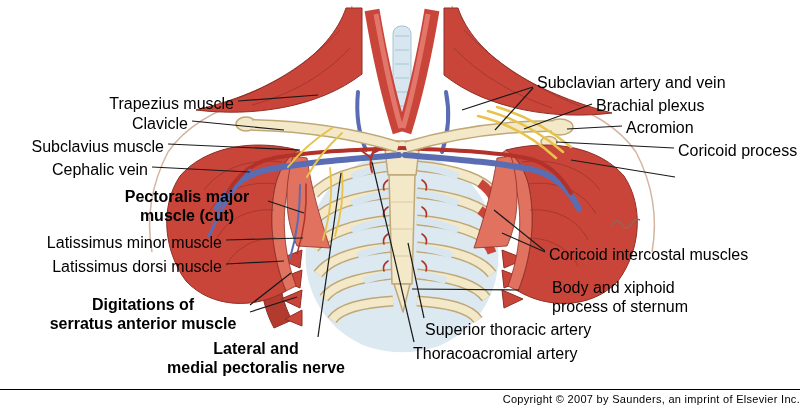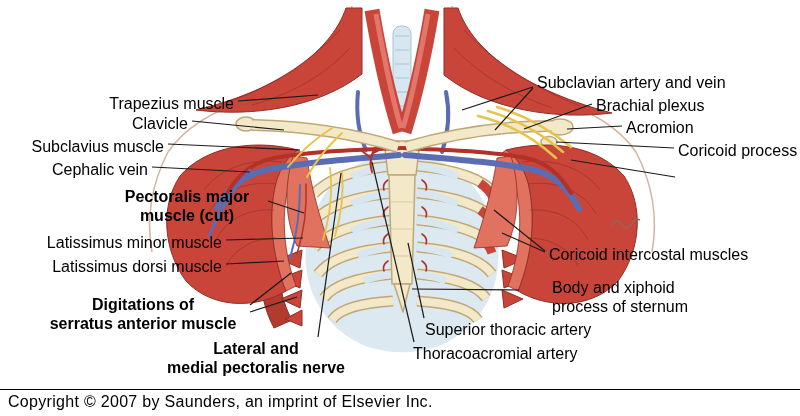--- a/index.html
+++ b/index.html
@@ -2,22 +2,22 @@
 <html style="--c-muscle: #c9453a; --c-muscle_light: #e0725f; --c-muscle_dark: #8e2f26; --c-bone: #f3e8c8; --c-bone_outline: #bfa878; --c-cartilage: #d7e6ef; --c-cartilage_outline: #a8c4d4; --c-vein: #5a6db3; --c-artery: #b23128; --c-nerve: #e8c34a; --c-leader_line: #1a1a1a; --c-background: #ffffff;"><head>
 <meta charset="utf-8">
 <style>
   html,body{margin:0;padding:0;background:#fff;}
   #stage{position:relative;width:800px;height:416px;background:#fff;overflow:hidden;
          font-family:"Liberation Sans",sans-serif;}
   .illustration{position:absolute;left:0;top:0;width:800px;height:416px;}
   .label{position:absolute;font-size:16px;line-height:19px;color:#000;white-space:pre-line;}
   .label.r{text-align:right;}
   .label.c{text-align:center;font-weight:bold;}
-  .copyright{position:absolute;left:8px;right:0;top:393px;text-align:left;
-             font-size:16px;letter-spacing:.3px;color:#000;}
+  .copyright{position:absolute;left:0;right:0;top:393px;text-align:right;
+             font-size:11px;letter-spacing:.3px;color:#000;}
   .footer-rule{position:absolute;left:0;right:0;top:389px;border-top:1px solid #000;height:0;}
   
   .mus{fill:var(--c-muscle,#c9453a);stroke:var(--c-muscle_dark,#8e2f26);stroke-width:1;}
   .mus2{fill:var(--c-muscle_light,#e0725f);stroke:var(--c-muscle_dark,#8e2f26);stroke-width:.8;}
   .mus-s{stroke:var(--c-muscle,#c9453a);fill:none;}
   .stria{stroke:var(--c-muscle_dark,#8e2f26);stroke-width:1;fill:none;opacity:.6;}
   .bone{fill:var(--c-bone,#f3e8c8);stroke:var(--c-bone_outline,#bfa878);stroke-width:1.5;}
   .bone-s{stroke:var(--c-bone,#f3e8c8);fill:none;}
   .bone-o{stroke:var(--c-bone_outline,#bfa878);fill:none;}
   .cart{fill:var(--c-cartilage,#d7e6ef);stroke:var(--c-cartilage_outline,#a8c4d4);stroke-width:1;}

